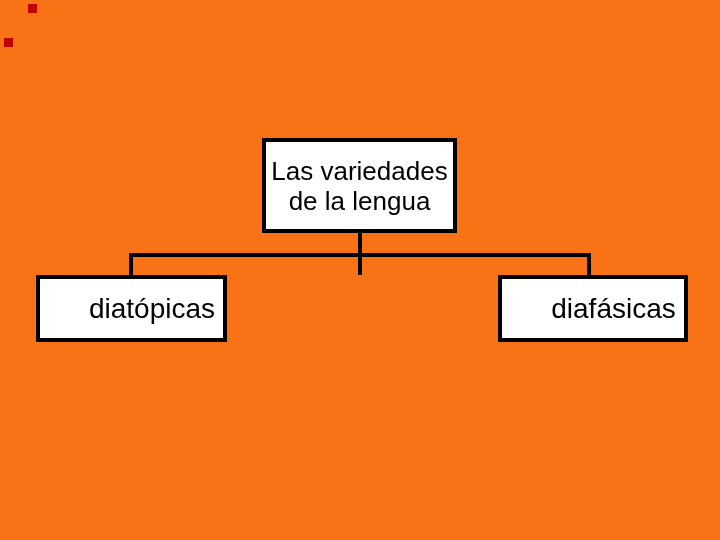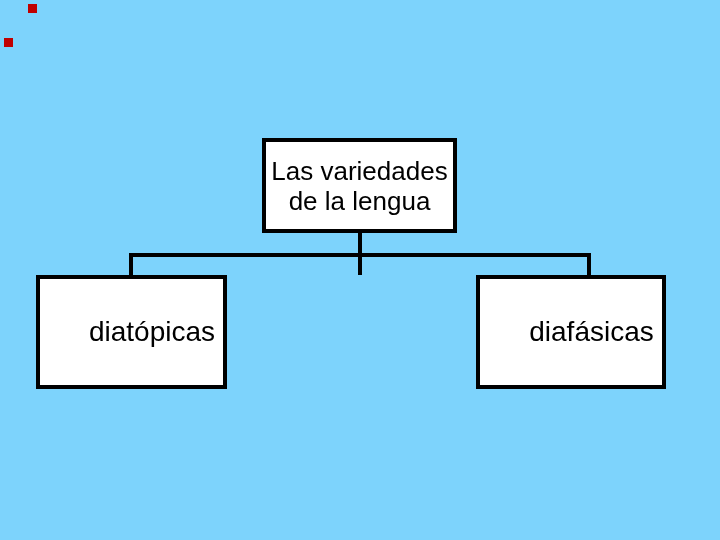--- a/index.html
+++ b/index.html
@@ -4,49 +4,49 @@
 <style>
   html, body { margin: 0; padding: 0; }
   body {
     width: 720px; height: 540px;
     background: #ffffff;
     font-family: "Liberation Sans", sans-serif;
   }
   .slide {
     position: relative;
     width: 720px; height: 540px;
-    background: #7dd3fc;
+    background: #f97316;
     overflow: hidden;
   }
   .node {
     position: absolute;
     box-sizing: border-box;
     border: 4px solid #000000;
     background: #ffffff;
     display: flex;
     align-items: center;
     justify-content: center;
     text-align: center;
     color: #000000;
   }
   .node-root {
     left: 262px; top: 138px;
     width: 195px; height: 95px;
     font-size: 26px;
     line-height: 30px;
   }
   .node-child {
-    top: 275px; height: 114px;
+    top: 275px; height: 67px;
     font-size: 28px;
     line-height: 32px;
     padding-left: 41px;
   }
   .node-child-1 { left: 36px;  width: 191px; }
   .node-child-2 { left: 265px; width: 192px; }
-  .node-child-3 { left: 476px; width: 190px; }
+  .node-child-3 { left: 498px; width: 190px; }
   .line {
     position: absolute;
     background: #000000;
   }
   .line-vert-main  { left: 358px; top: 231px; width: 4px; height: 44px; }
   .line-horiz      { left: 129px; top: 253px; width: 462px; height: 4px; }
   .line-stub-left  { left: 129px; top: 253px; width: 4px; height: 22px; }
   .line-stub-right { left: 587px; top: 253px; width: 4px; height: 22px; }
   .marker {
     position: absolute;

